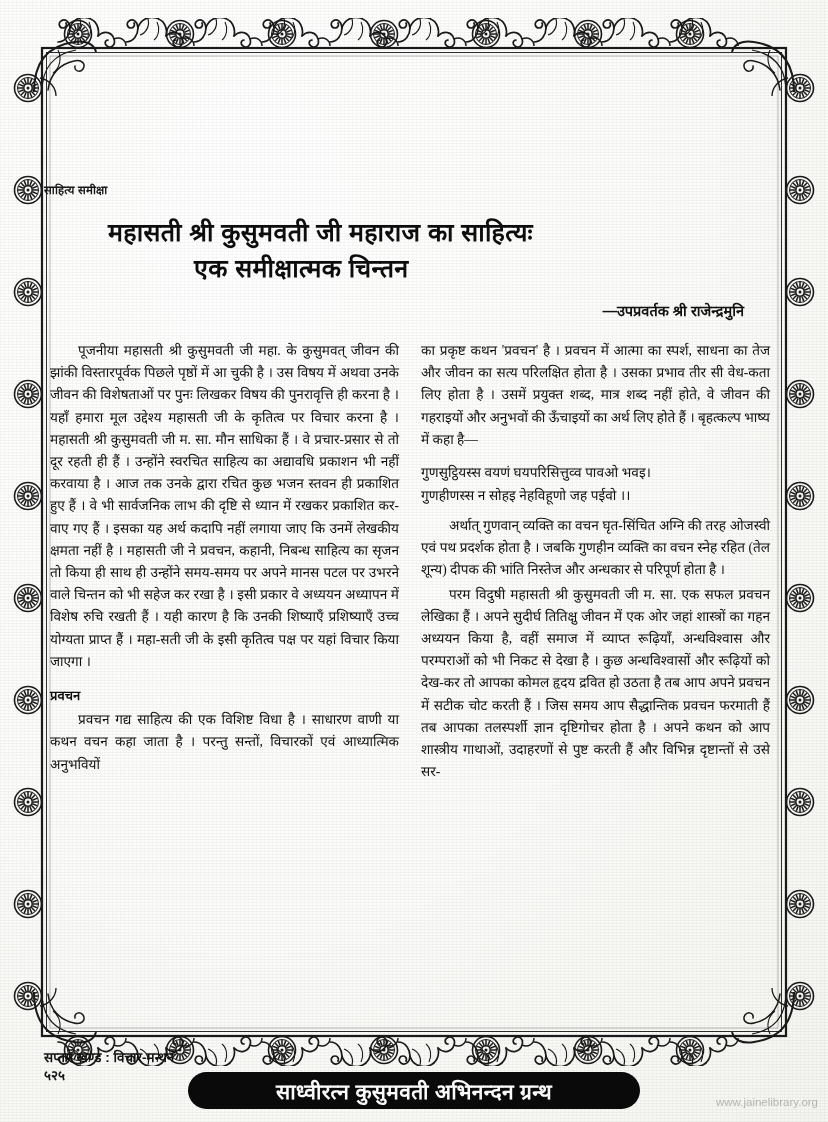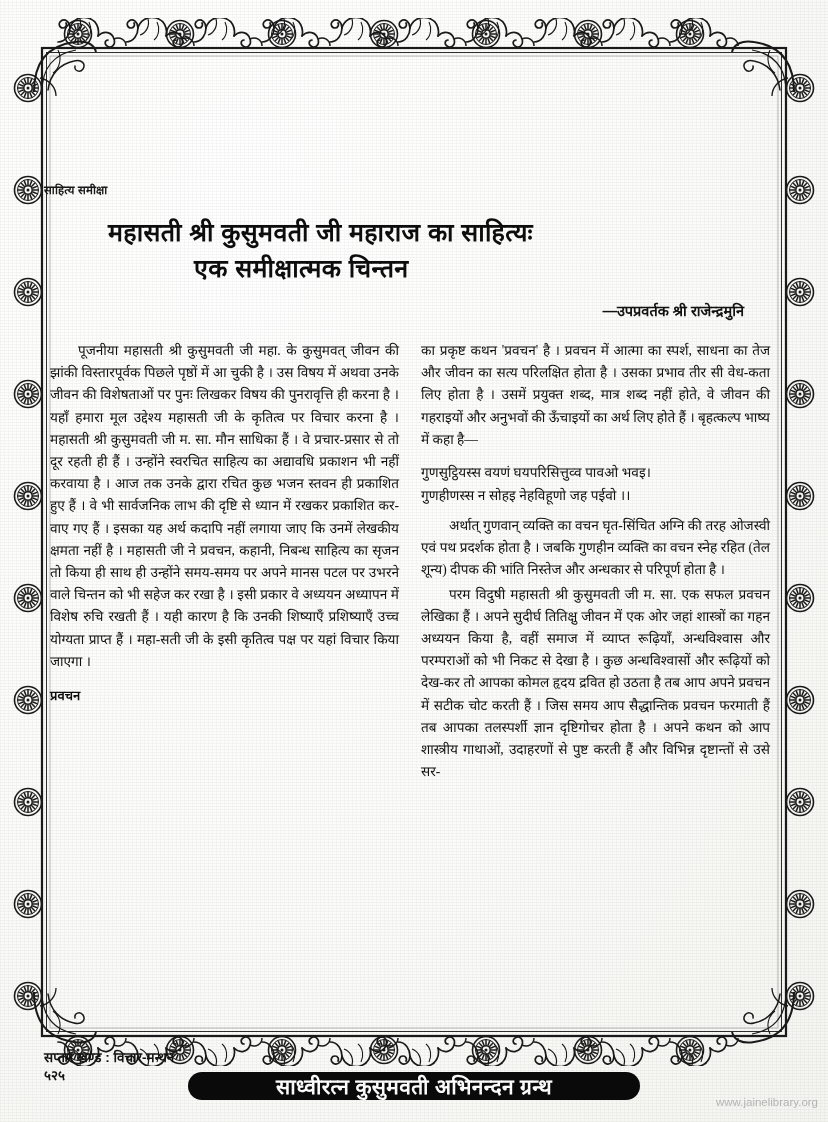--- a/index.html
+++ b/index.html
@@ -105,21 +105,21 @@
     font-weight:700;
     font-size:13.5px;
     color:#141414;
     flex-direction:column;
   }
   
   #banner{
     position:absolute;
     left:50%;transform:translateX(-50%);
     top:1072px;
-    width:452px;height:28px;
+    width:452px;height:37px;
     background:#0a0a0a;
     border-radius:22px;
     display:flex;align-items:center;justify-content:center;
   }
   #banner .btxt{
     color:#fff;
     font-family:"Liberation Sans", sans-serif;
     font-weight:700;
     font-size:21px;
     letter-spacing:.3px;
@@ -405,20 +405,21 @@
       <div class="title-line l2">एक समीक्षात्मक चिन्तन</div>
     </div>
 
     <div class="byline">—उपप्रवर्तक श्री राजेन्द्रमुनि</div>
 
     <div class="columns">
 
       <div class="col">
         <p class="indent">पूजनीया महासती श्री कुसुमवती जी महा. के कुसुमवत् जीवन की झांकी विस्तारपूर्वक पिछले पृष्ठों में आ चुकी है । उस विषय में अथवा उनके जीवन की विशेषताओं पर पुनः लिखकर विषय की पुनरावृत्ति ही करना है । यहाँ हमारा मूल उद्देश्य महासती जी के कृतित्व पर विचार करना है । महासती श्री कुसुमवती जी म. सा. मौन साधिका हैं । वे प्रचार-प्रसार से तो दूर रहती ही हैं । उन्होंने स्वरचित साहित्य का अद्यावधि प्रकाशन भी नहीं करवाया है । आज तक उनके द्वारा रचित कुछ भजन स्तवन ही प्रकाशित हुए हैं । वे भी सार्वजनिक लाभ की दृष्टि से ध्यान में रखकर प्रकाशित कर-वाए गए हैं । इसका यह अर्थ कदापि नहीं लगाया जाए कि उनमें लेखकीय क्षमता नहीं है । महासती जी ने प्रवचन, कहानी, निबन्ध साहित्य का सृजन तो किया ही साथ ही उन्होंने समय-समय पर अपने मानस पटल पर उभरने वाले चिन्तन को भी सहेज कर रखा है । इसी प्रकार वे अध्ययन अध्यापन में विशेष रुचि रखती हैं । यही कारण है कि उनकी शिष्याएँ प्रशिष्याएँ उच्च योग्यता प्राप्त हैं । महा-सती जी के इसी कृतित्व पक्ष पर यहां विचार किया जाएगा ।</p>
         <p class="subhead">प्रवचन</p>
+        <p class="indent">प्रवचन गद्य साहित्य की एक विशिष्ट विधा है । साधारण वाणी या कथन वचन कहा जाता है । परन्तु सन्तों, विचारकों एवं आध्यात्मिक अनुभवियों</p>
       </div>
 
       <div class="col">
         <p>का प्रकृष्ट कथन 'प्रवचन' है । प्रवचन में आत्मा का स्पर्श, साधना का तेज और जीवन का सत्य परिलक्षित होता है । उसका प्रभाव तीर सी वेध-कता लिए होता है । उसमें प्रयुक्त शब्द, मात्र शब्द नहीं होते, वे जीवन की गहराइयों और अनुभवों की ऊँचाइयों का अर्थ लिए होते हैं । बृहत्कल्प भाष्य में कहा है—</p>
         <p class="verse">
           <span>गुणसुट्ठियस्स वयणं घयपरिसित्तुव्व पावओ भवइ।</span>
           <span>गुणहीणस्स न सोहइ नेहविहूणो जह पईवो ।।</span>
         </p>
         <p class="indent">अर्थात् गुणवान् व्यक्ति का वचन घृत-सिंचित अग्नि की तरह ओजस्वी एवं पथ प्रदर्शक होता है । जबकि गुणहीन व्यक्ति का वचन स्नेह रहित (तेल शून्य) दीपक की भांति निस्तेज और अन्धकार से परिपूर्ण होता है ।</p>
         <p class="indent">परम विदुषी महासती श्री कुसुमवती जी म. सा. एक सफल प्रवचन लेखिका हैं । अपने सुदीर्घ तितिक्षु जीवन में एक ओर जहां शास्त्रों का गहन अध्ययन किया है, वहीं समाज में व्याप्त रूढ़ियाँ, अन्धविश्वास और परम्पराओं को भी निकट से देखा है । कुछ अन्धविश्वासों और रूढ़ियों को देख-कर तो आपका कोमल हृदय द्रवित हो उठता है तब आप अपने प्रवचन में सटीक चोट करती हैं । जिस समय आप सैद्धान्तिक प्रवचन फरमाती हैं तब आपका तलस्पर्शी ज्ञान दृष्टिगोचर होता है । अपने कथन को आप शास्त्रीय गाथाओं, उदाहरणों से पुष्ट करती हैं और विभिन्न दृष्टान्तों से उसे सर-</p>

